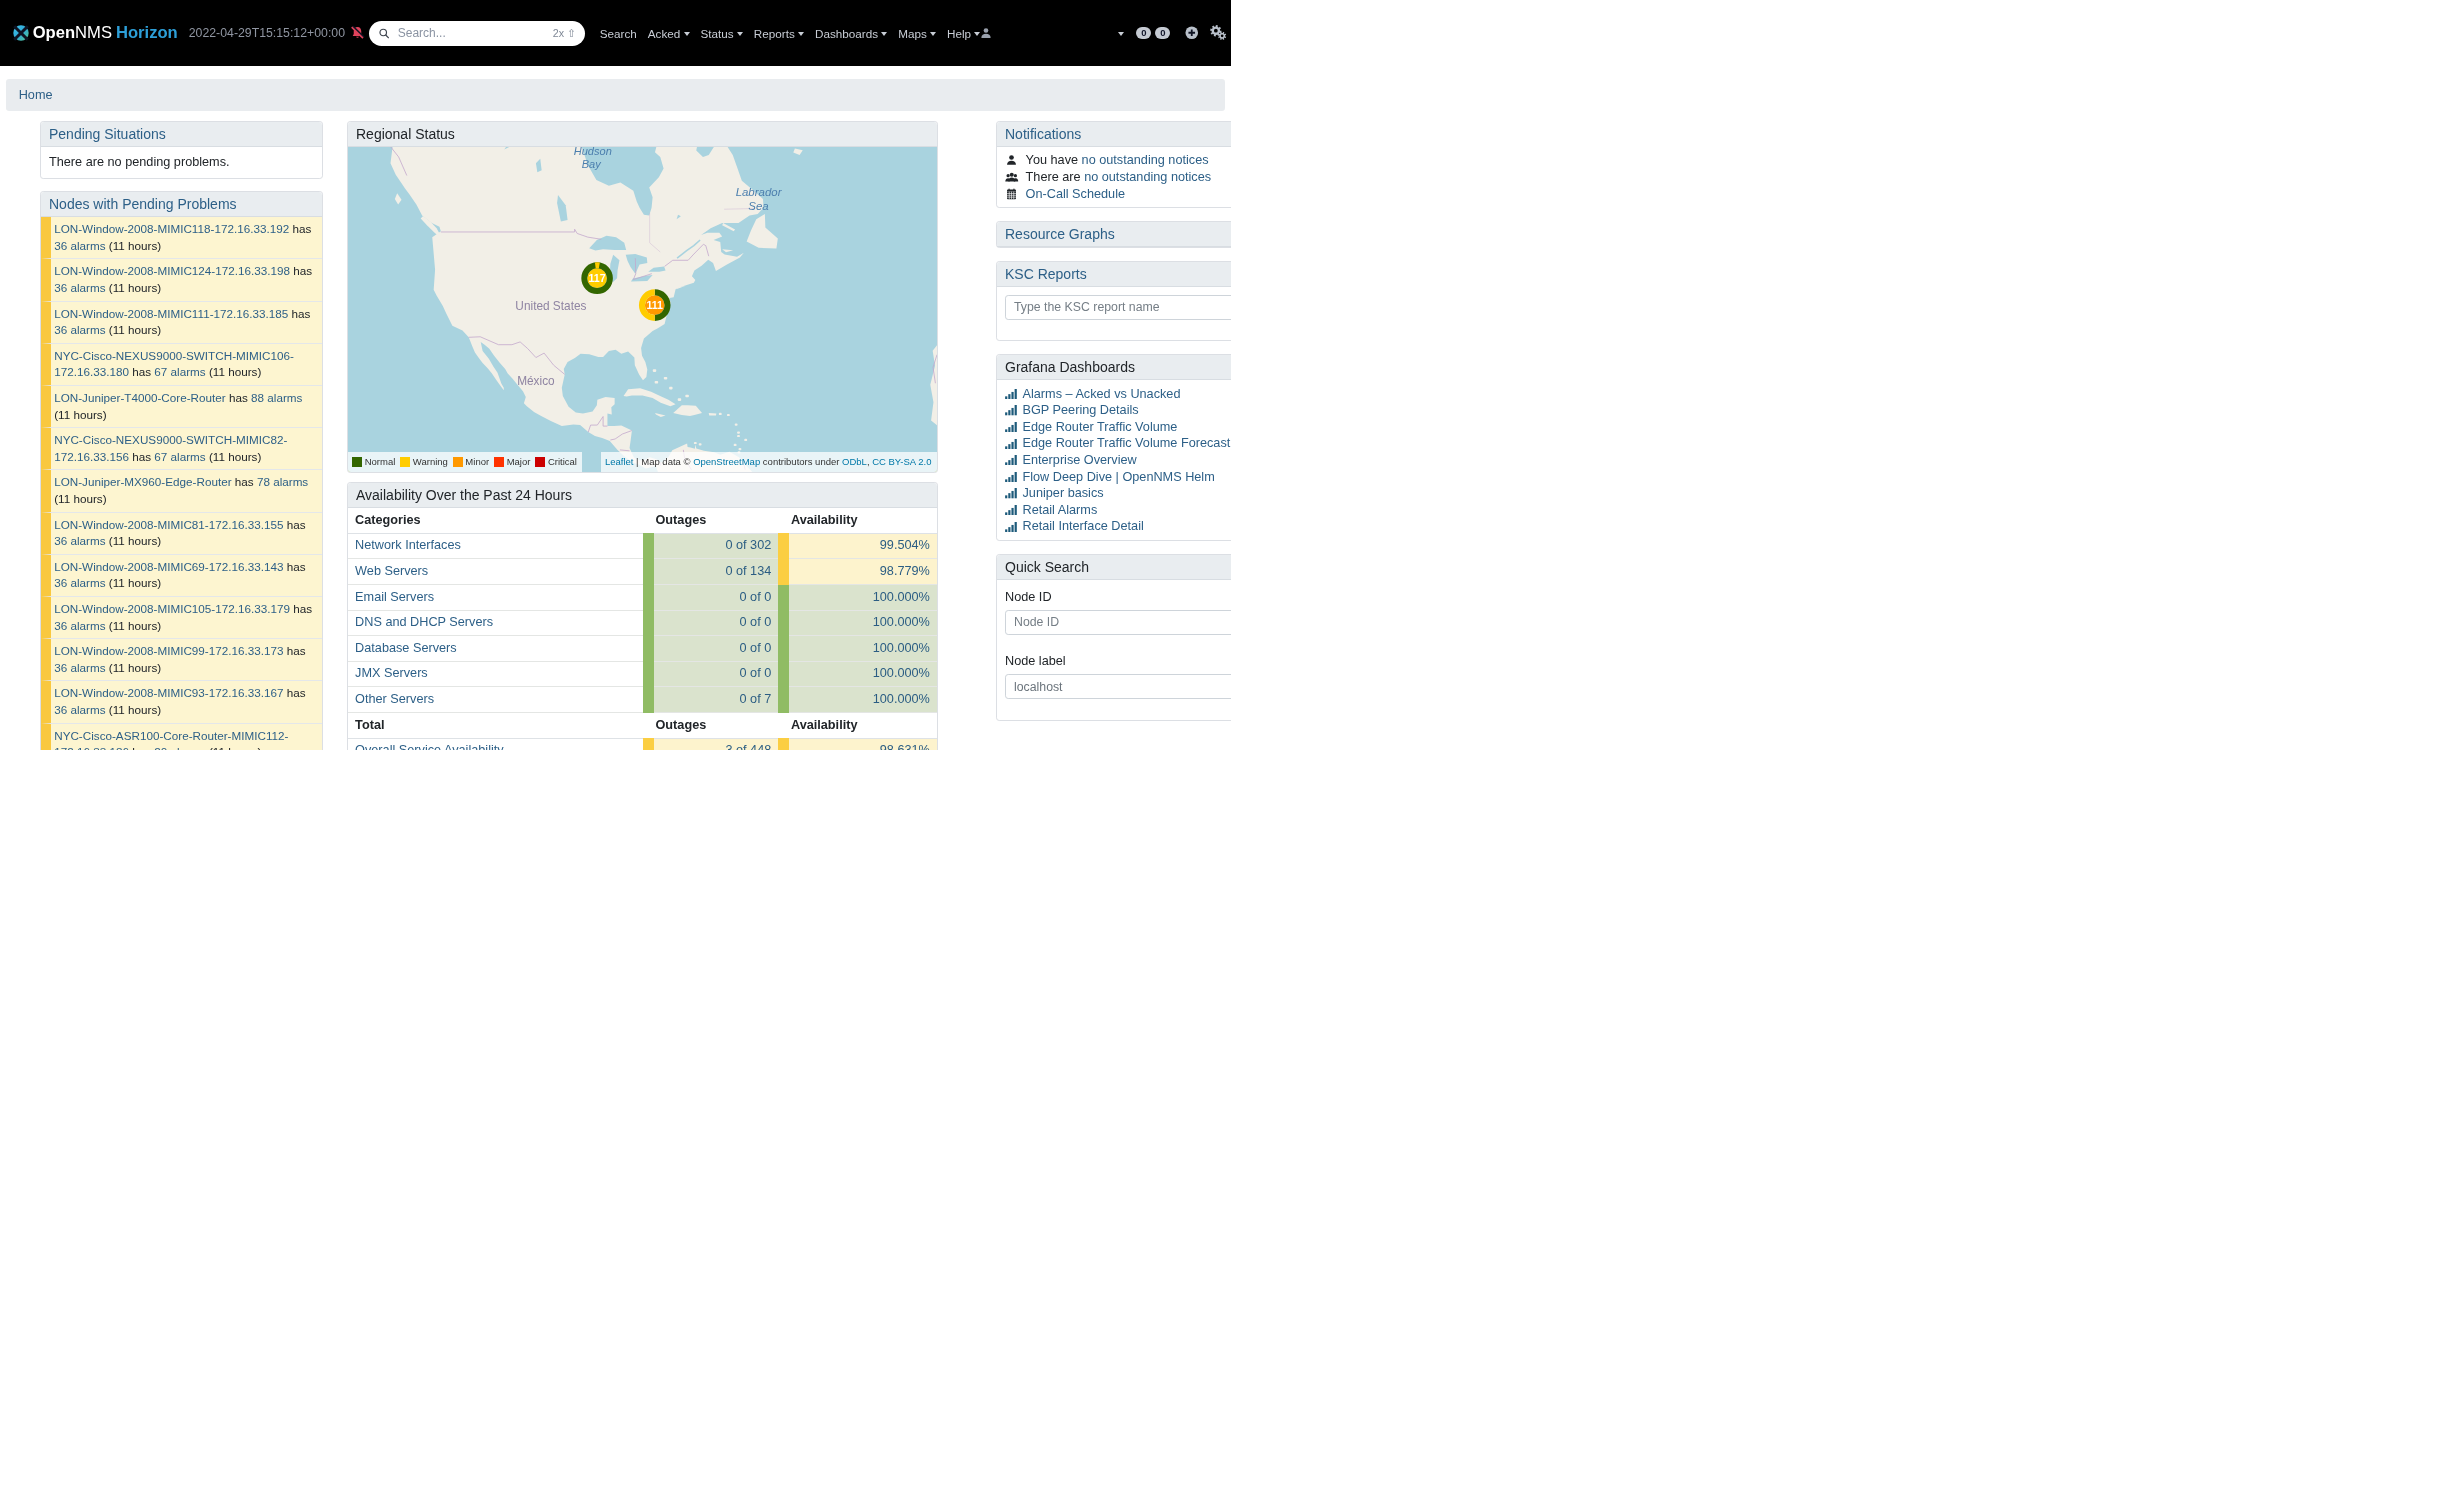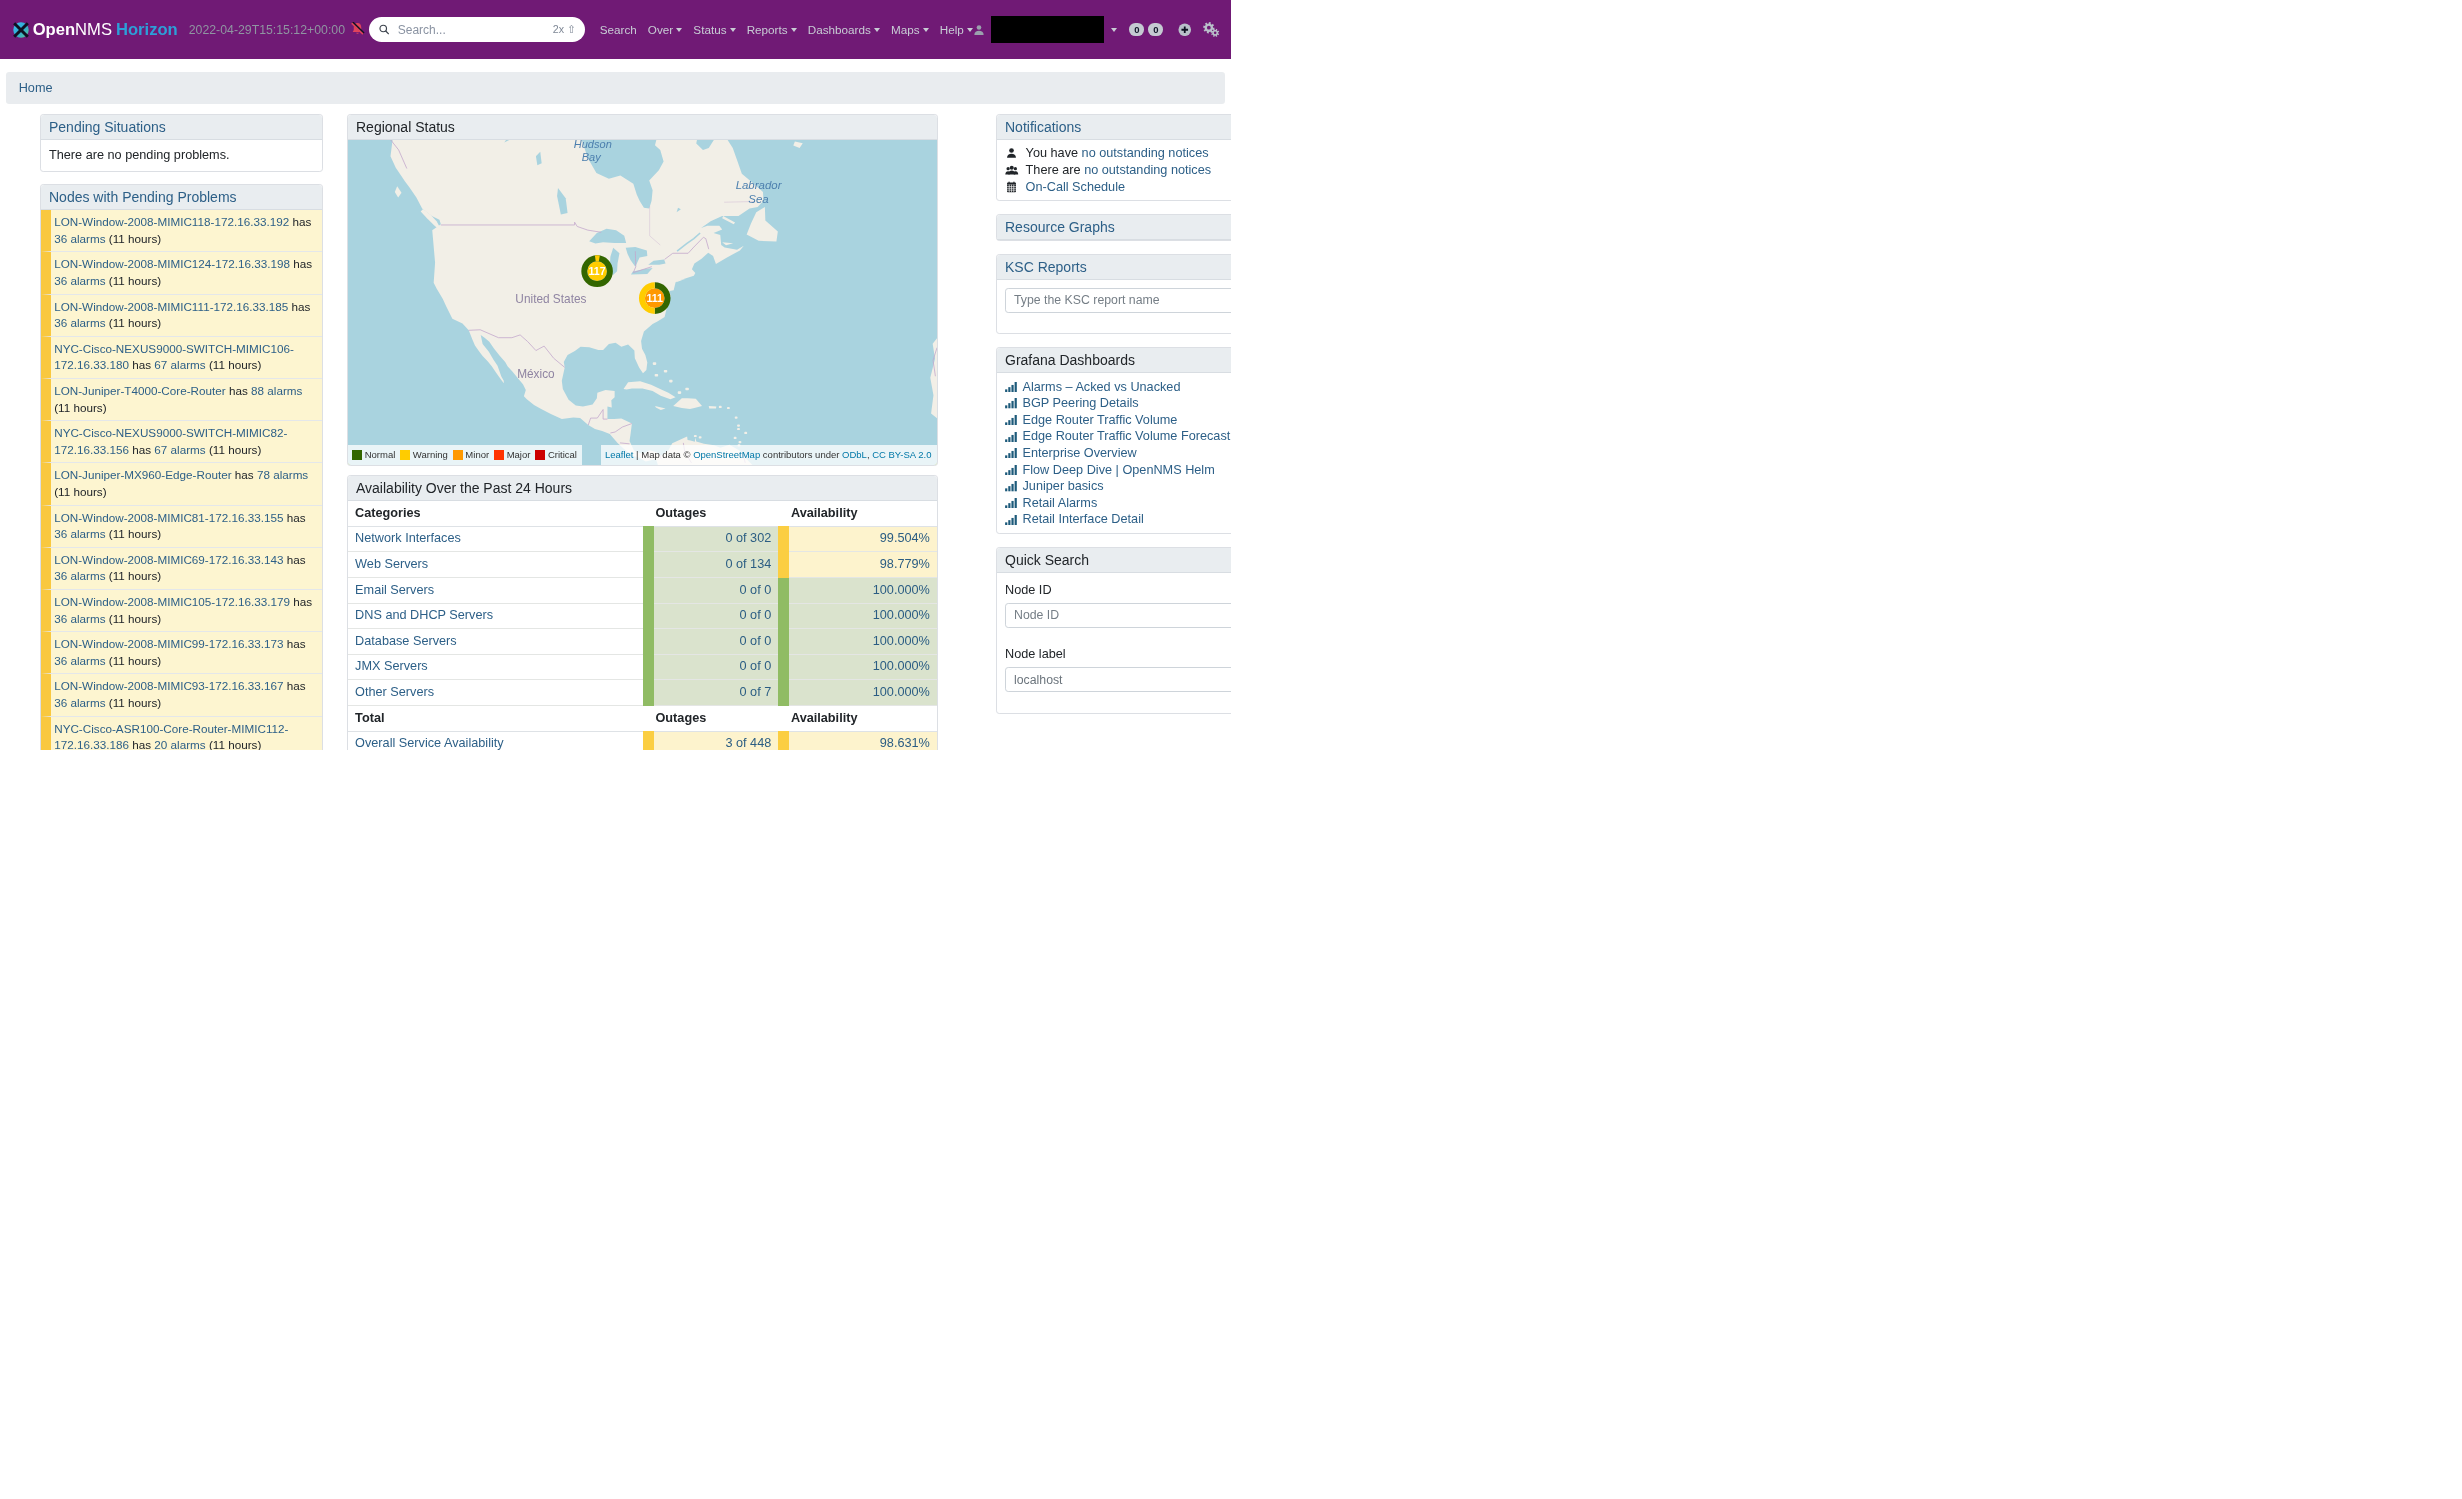--- a/index.html
+++ b/index.html
@@ -2,21 +2,21 @@
 <html style="font-size:12.7px"><head>
 <meta charset="utf-8">
 <style>
   * { box-sizing: border-box; }
   html,body { margin:0; padding:0; background:#fff; }
   body { font-family:"Liberation Sans","DejaVu Sans",sans-serif; font-size:12.7px; color:#212529; }
   #scale { width:1231px; height:750px; overflow:hidden; background:#fff; }
   a { text-decoration:none; }
 
   
-  .navbar { height:59px; background:#701a75; display:flex; align-items:center; padding:0 18px 0 12.7px; }
+  .navbar { height:66px; background:#000000; display:flex; align-items:center; padding:0 18px 0 12.7px; }
   .brand { display:flex; align-items:center; gap:4px; }
   .brand-text { font-size:16.6px; white-space:nowrap; }
   .brand-open { color:#fff; font-weight:700; }
   .brand-nms { color:#fff; font-weight:400; }
   .brand-product { color:#2d9fd8; font-weight:700; margin-left:4px; }
   .nav-time { color:#8f95a1; font-size:12.3px; margin-left:11px; white-space:nowrap; }
   .bell-wrap { margin-left:5.5px; display:flex; align-items:center; }
   .search-pill { margin-left:4px; width:216px; height:25px; background:#fff; border-radius:12.7px; display:flex; align-items:center; padding:0 9.5px; gap:6.3px; flex:none; }
   .search-pill input { border:none; outline:none; flex:1 1 auto; min-width:0; font-size:12px; color:#212529; font-family:inherit; background:transparent; }
   .search-pill input::placeholder { color:#8a93a2; }
@@ -132,21 +132,21 @@
           <path d="M10.3 10.3 L15 15" stroke="#3c434d" stroke-width="1.8"></path>
         </svg>
       <input type="text" placeholder="Search..." style="">
       <span class="search-hint">2x ⇧</span>
     </div>
     <div class="nav-links">
       <span class="nav-item">
           <span>Search</span>
         </span>
       <span class="nav-item">
-          <span>Over</span>
+          <span>Acked</span>
           <span class="caret"></span>
         </span>
       <span class="nav-item">
           <span>Status</span>
           <span class="caret"></span>
         </span>
       <span class="nav-item">
           <span>Reports</span>
           <span class="caret"></span>
         </span>

